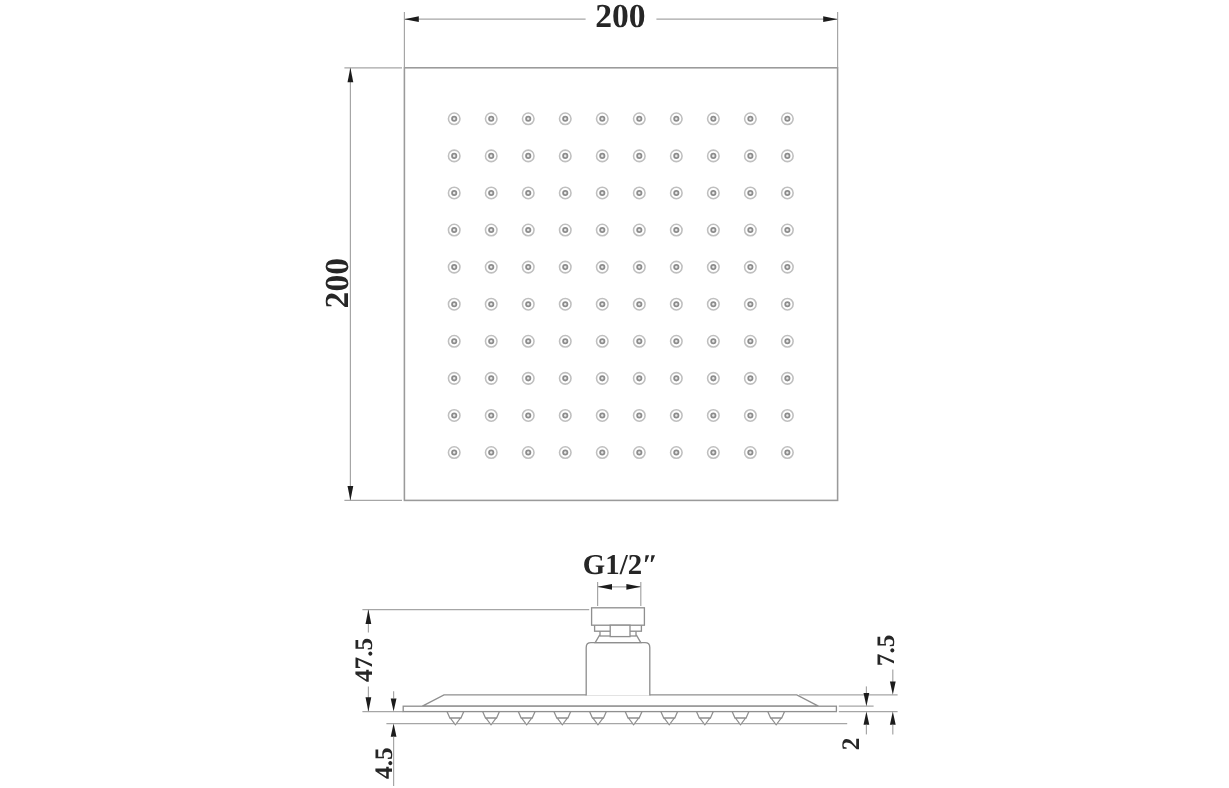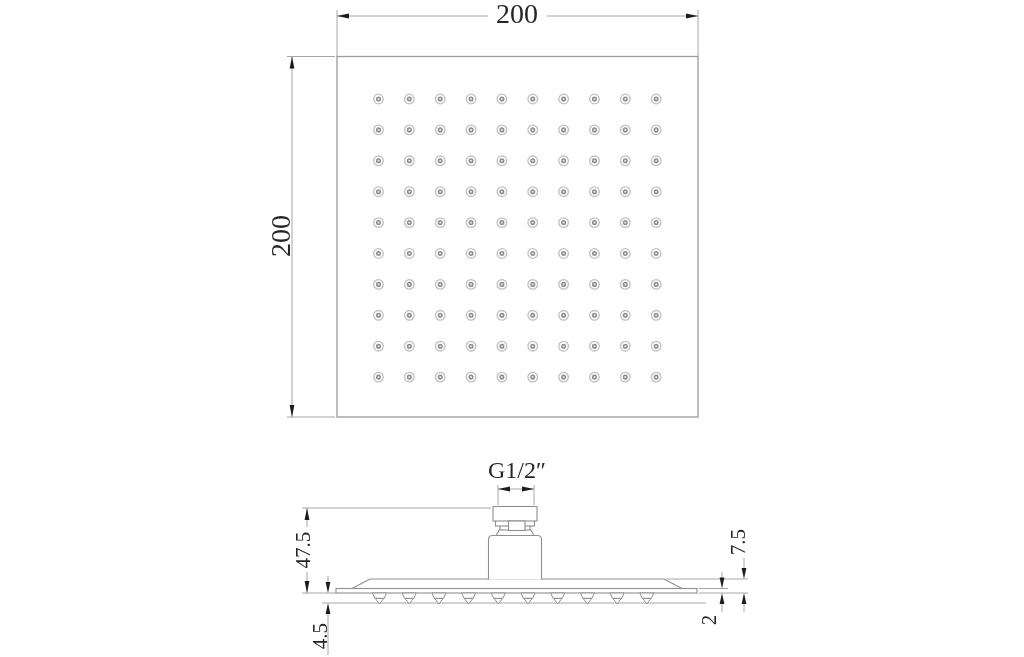--- a/index.html
+++ b/index.html
@@ -1,16 +1,16 @@
 <!DOCTYPE html>
 <html><head>
 <meta charset="utf-8">
 <style>
   html,body{margin:0;padding:0;background:#ffffff;}
-  .canvas{position:relative;width:1024px;height:657px;background:#ffffff;overflow:hidden;}
+  .canvas{position:relative;width:1024px;height:657px;background:#ffffff;overflow:hidden;font-weight:bold;}
   svg{position:absolute;left:0;top:0;}
   .geo{fill:#ffffff;stroke:#8f8f8f;stroke-width:1.1;stroke-linejoin:miter;}
   .thin{fill:none;stroke:#a6a6a6;stroke-width:1;}
   .arrow{fill:#1c1c1c;stroke:none;}
   .dimtext{font-family:"Liberation Serif",serif;font-size:21px;fill:#262626;}
   .bigtext{font-family:"Liberation Serif",serif;font-size:28px;fill:#262626;}
   text{text-anchor:middle;}
 </style>
 </head>
 <body>

